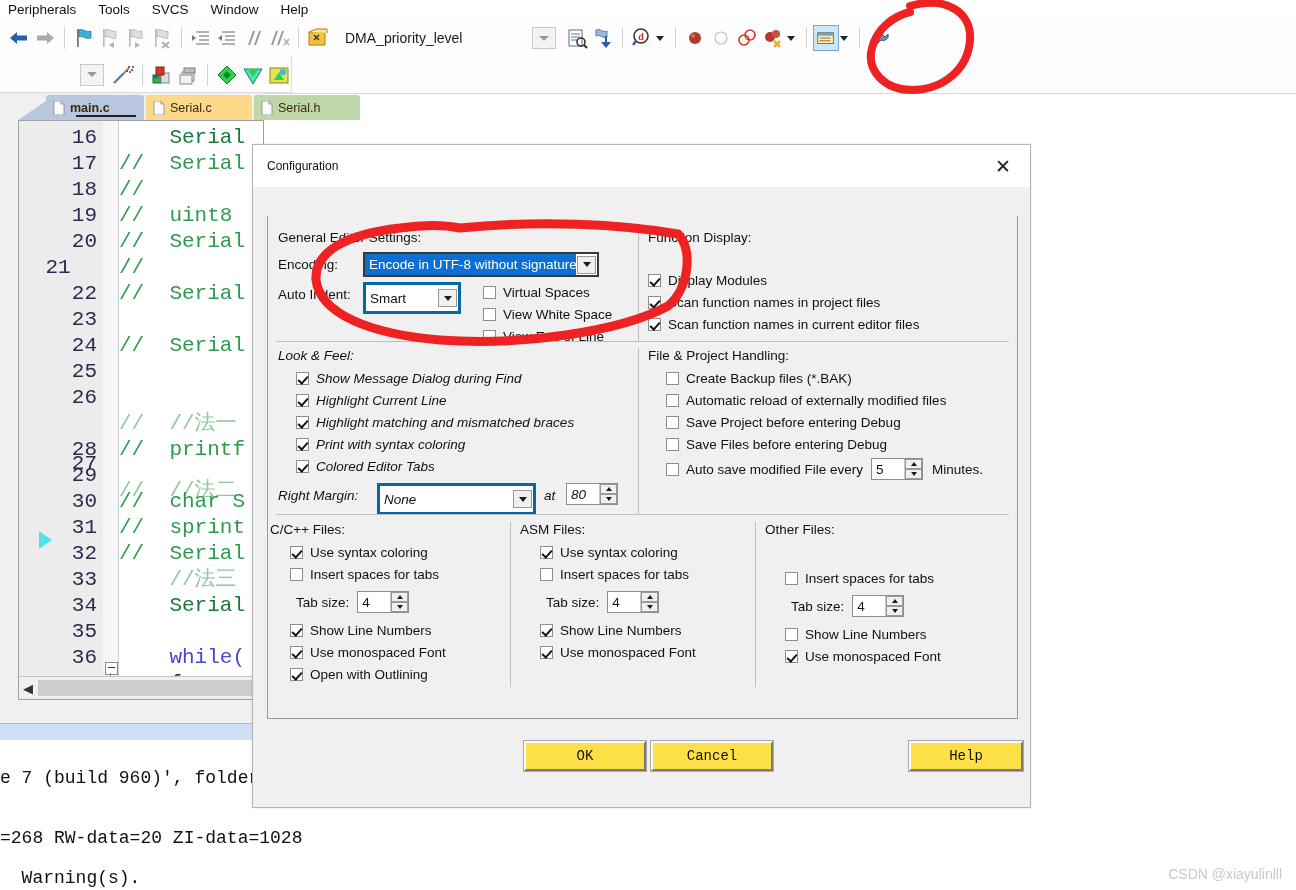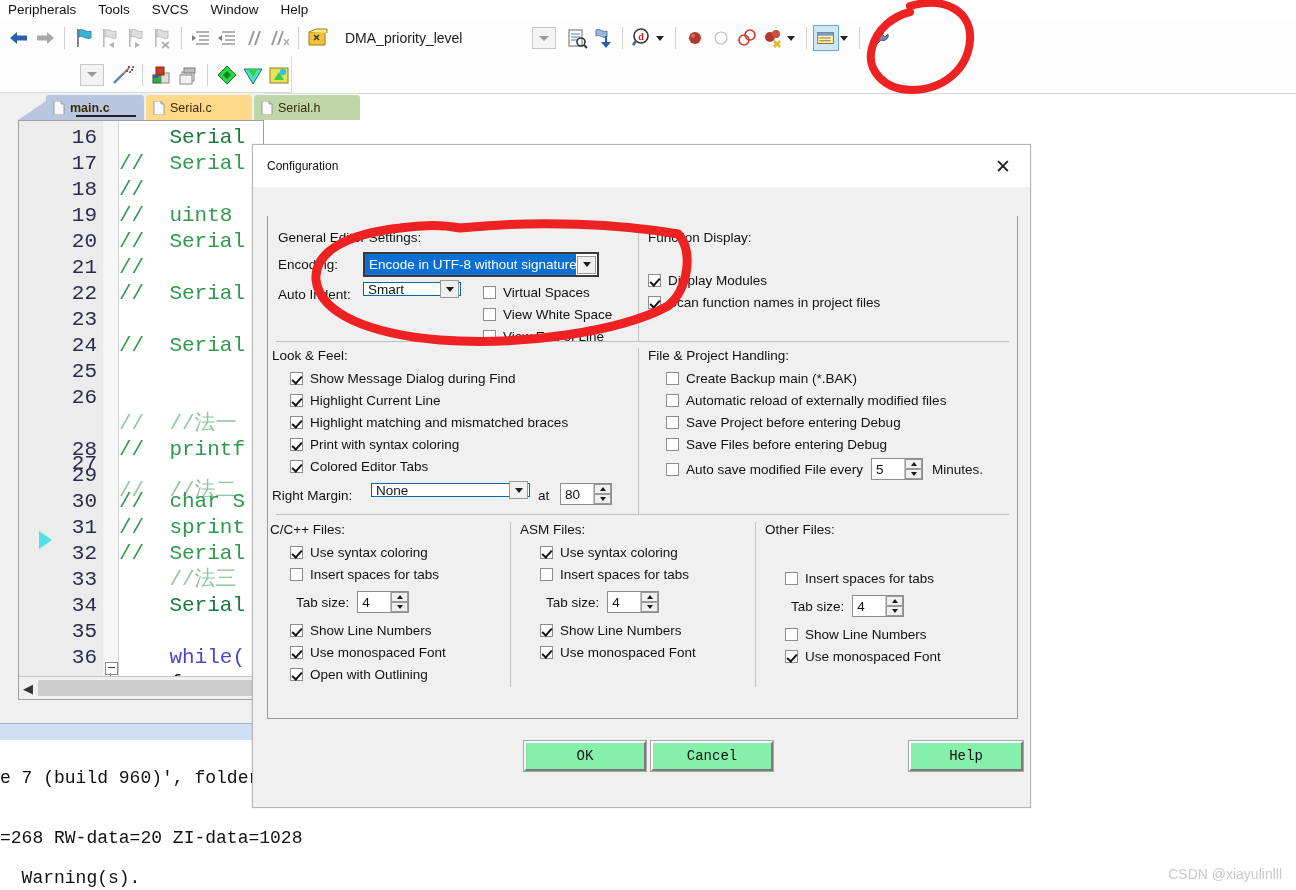--- a/index.html
+++ b/index.html
@@ -226,21 +226,21 @@
     box-sizing: border-box;
   }
   .cb.checked:after {
     content: ""; position: absolute; left: 3px; top: 1px;
     width: 4px; height: 8px; border: solid #141414;
     border-width: 0 2px 2px 0; transform: rotate(42deg);
   }
   .lbl { font-size: 13.5px; color: #111; white-space: nowrap; }
 
   .ddl {
-    height: 14px; border: 1px solid #0369a1; background: #fff;
+    height: 32px; border: 3px solid #0369a1; background: #fff;
     display: inline-flex; align-items: center; box-sizing: border-box;
     position: relative;
   }
   .ddl .val { font-size: 13.5px; color: #111; padding-left: 4px; flex: 1; white-space: nowrap; overflow: hidden; }
   .ddl .btn {
     width: 19px; height: 18px; margin: 1px; background: #f0f0f0;
     border: 1px solid #9a9a9a; display: flex; align-items: center; justify-content: center;
     box-sizing: border-box; flex: none;
   }
   .ddl .btn .cv { width: 0; height: 0; border-left: 4px solid transparent;
@@ -262,21 +262,21 @@
     display: flex; align-items: center; justify-content: center; box-sizing: border-box;
   }
   .spin .au { width: 0; height: 0; border-left: 3px solid transparent;
     border-right: 3px solid transparent; border-bottom: 4px solid #1b1b1b; }
   .spin .ad { width: 0; height: 0; border-left: 3px solid transparent;
     border-right: 3px solid transparent; border-top: 4px solid #1b1b1b; }
 
   .dbtn {
     position: absolute; height: 30px;
     border: 2px solid; border-color: #fcfcfc #7a7a7a #7a7a7a #fcfcfc;
-    background: #86efac; box-shadow: 0 0 0 1px #a8a8a8;
+    background: #fde047; box-shadow: 0 0 0 1px #a8a8a8;
     display: flex; align-items: center; justify-content: center;
     font-family: "Liberation Mono", monospace; font-size: 14px; color: #111;
     box-sizing: border-box;
   }
 
   
   .annot { position: absolute; pointer-events: none; }
 
   .code-clip { position: absolute; left:0; top:0; width:100%; height:100%; overflow:hidden; }
 </style>
@@ -584,21 +584,21 @@
             <div class="code-line lnum" style="top: 4px;">16</div>
             <div class="code-line ctext" style="top: 4px; color: rgb(26, 122, 58);">    Serial</div>
             <div class="code-line lnum" style="top: 30px;">17</div>
             <div class="code-line ctext" style="top: 30px; color: rgb(46, 154, 78);">//  Serial</div>
             <div class="code-line lnum" style="top: 56px;">18</div>
             <div class="code-line ctext" style="top: 56px; color: rgb(46, 154, 78);">//</div>
             <div class="code-line lnum" style="top: 82px;">19</div>
             <div class="code-line ctext" style="top: 82px; color: rgb(46, 154, 78);">//  uint8</div>
             <div class="code-line lnum" style="top: 108px;">20</div>
             <div class="code-line ctext" style="top: 108px; color: rgb(46, 154, 78);">//  Serial</div>
-            <div class="code-line lnum" style="top: 134px;">21</div>
+            <div class="code-line lnum" style="top: 134px; text-align: center;">21</div>
             <div class="code-line ctext" style="top: 134px; color: rgb(46, 154, 78);">//</div>
             <div class="code-line lnum" style="top: 160px;">22</div>
             <div class="code-line ctext" style="top: 160px; color: rgb(46, 154, 78);">//  Serial</div>
             <div class="code-line lnum" style="top: 186px;">23</div>
             <div class="code-line ctext" style="top: 186px; color: rgb(26, 26, 26);"></div>
             <div class="code-line lnum" style="top: 212px;">24</div>
             <div class="code-line ctext" style="top: 212px; color: rgb(46, 154, 78);">//  Serial</div>
             <div class="code-line lnum" style="top: 238px;">25</div>
             <div class="code-line ctext" style="top: 238px; color: rgb(26, 26, 26);"></div>
             <div class="code-line lnum" style="top: 264px;">26</div>
@@ -700,26 +700,30 @@
         <div class="grp-title">Function Display:</div>
         <div style="height:20px"></div>
         <div class="row">
           <span class="cb checked"></span>
           <span class="lbl">Display Modules</span>
         </div>
         <div class="row">
           <span class="cb checked"></span>
           <span class="lbl">Scan function names in project files</span>
         </div>
+        <div class="row">
+          <span class="cb checked"></span>
+          <span class="lbl">Scan function names in current editor files</span>
+        </div>
       </div>
 
       <div class="sep-h" style="left:8px; top:125px; width:733px;"></div>
       <div class="sep-v" style="left:370px; top:8px; height:117px;"></div>
 
-      <div class="grp" style="left:4px; top:132px; width:355px;">
+      <div class="grp" style="left:10px; top:132px; width:355px;font-style:italic;">
         <div class="grp-title">Look &amp; Feel:</div>
         <div class="row" style="margin-left:18px;">
           <span class="cb checked"></span>
           <span class="lbl">Show Message Dialog during Find</span>
         </div>
         <div class="row" style="margin-left:18px;">
           <span class="cb checked"></span>
           <span class="lbl">Highlight Current Line</span>
         </div>
         <div class="row" style="margin-left:18px;">
@@ -754,21 +758,21 @@
                 </div>
             </div>
           </div>
         </div>
       </div>
 
       <div class="grp" style="left:380px; top:132px; width:355px;">
         <div class="grp-title">File &amp; Project Handling:</div>
         <div class="row" style="margin-left:18px;">
           <span class="cb"></span>
-          <span class="lbl">Create Backup main (*.BAK)</span>
+          <span class="lbl">Create Backup files (*.BAK)</span>
         </div>
         <div class="row" style="margin-left:18px;">
           <span class="cb"></span>
           <span class="lbl">Automatic reload of externally modified files</span>
         </div>
         <div class="row" style="margin-left:18px;">
           <span class="cb"></span>
           <span class="lbl">Save Project before entering Debug</span>
         </div>
         <div class="row" style="margin-left:18px;">

